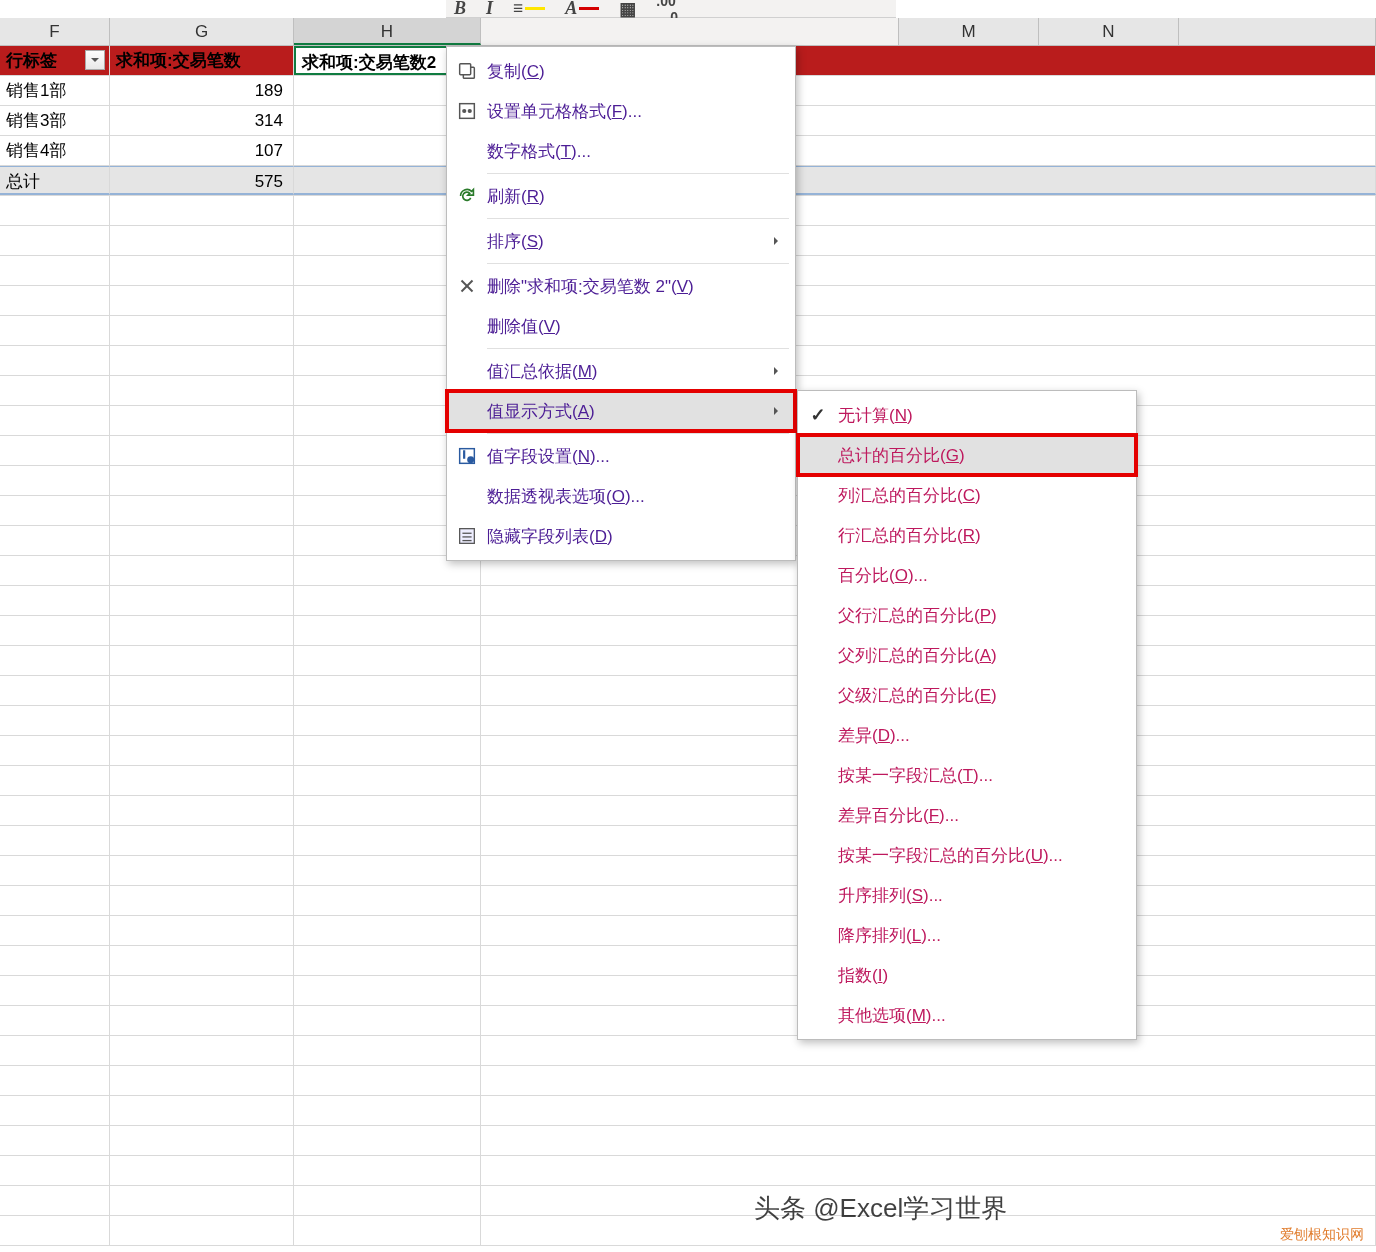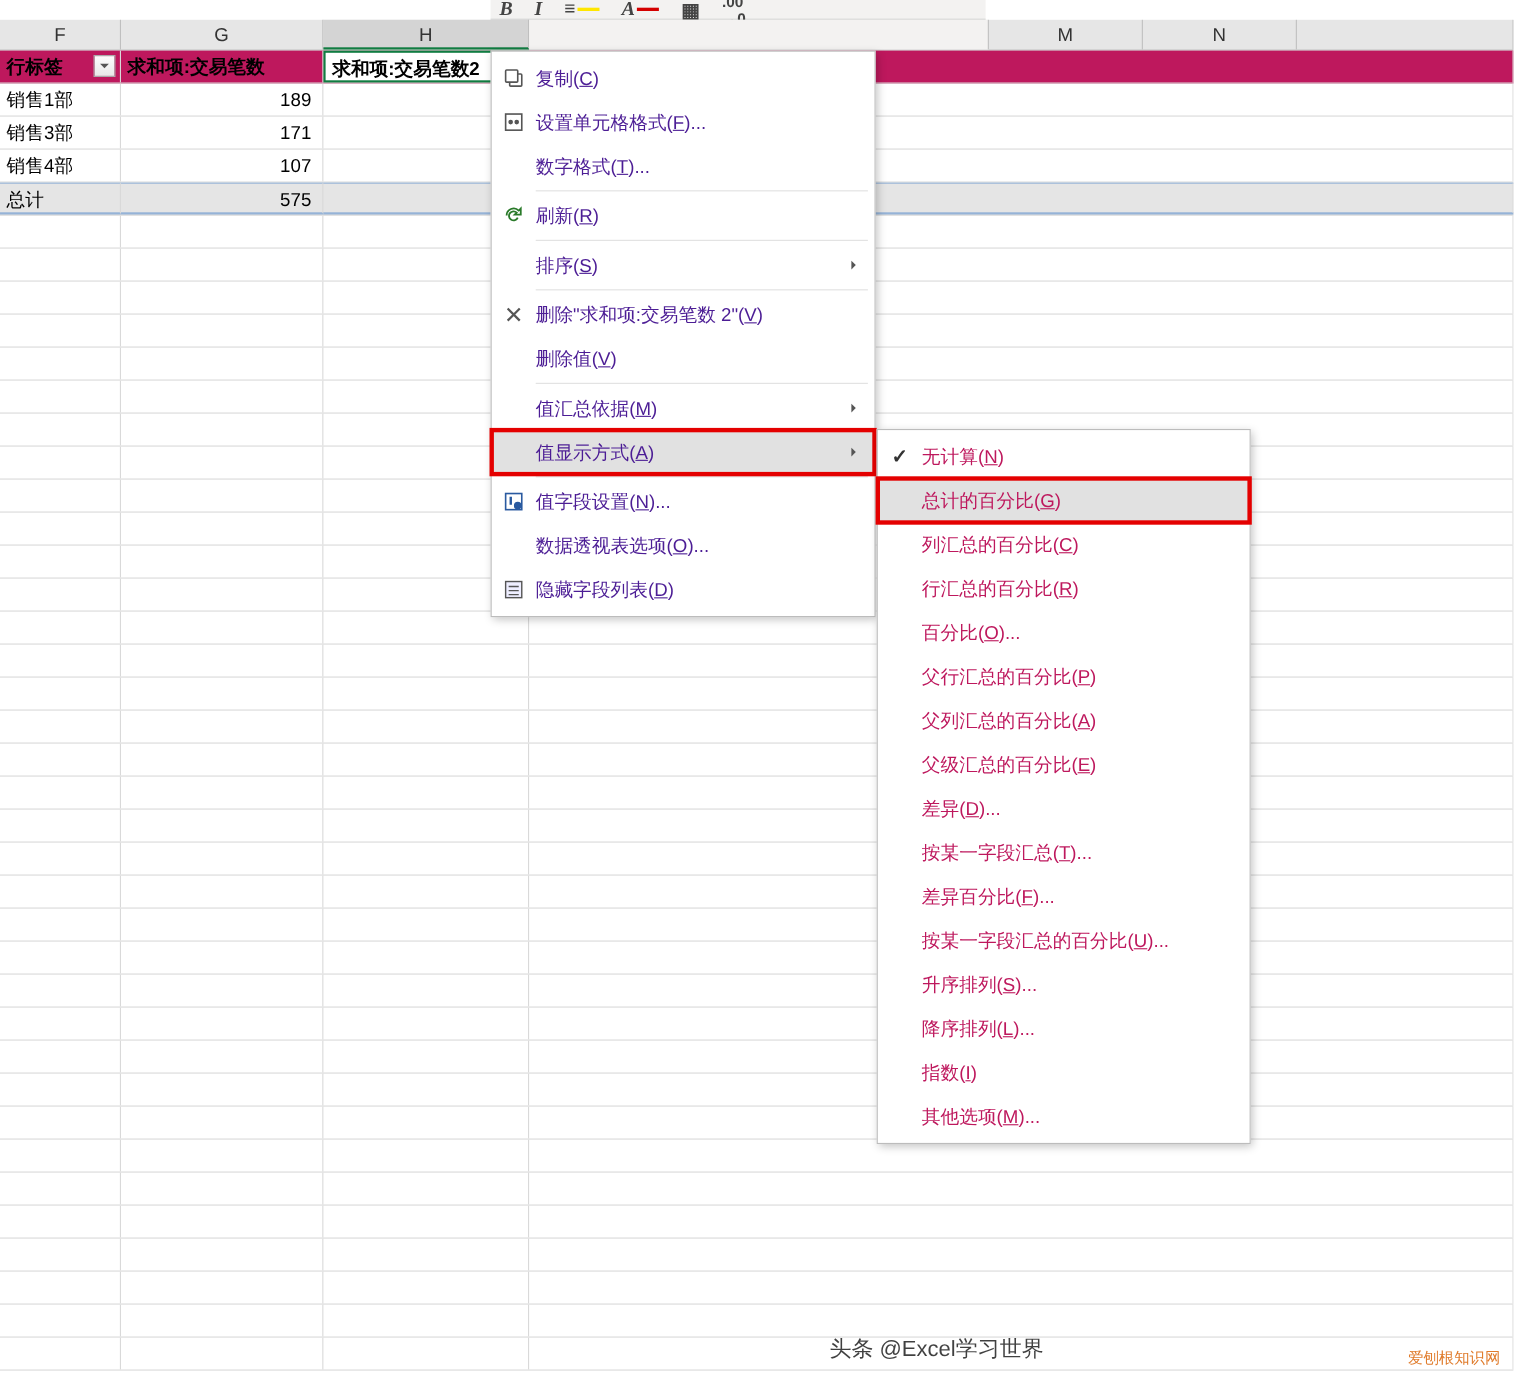--- a/index.html
+++ b/index.html
@@ -26,21 +26,21 @@
   .grid { position: absolute; left: 0; top: 46px; width: 100%; height: 1206px; }
   .grid-row { display: flex; height: 30px; border-bottom: 1px solid #d9d9d9; }
   .grid-row.blank { height: 30px; }
   .cell { border-right: 1px solid #d9d9d9; padding: 3px 6px; line-height: 24px; overflow: hidden; white-space: nowrap; }
   .c-F { width: 110px; }
   .c-G { width: 184px; text-align: right; padding-right: 10px; }
   .c-H { width: 187px; }
   .c-rest { flex: 1; }
 
   
-  .pv-head { font-weight: bold; background: #be185d;}
+  .pv-head { font-weight: bold; background: #b91c1c;}
   .pv-head .c-F { position: relative; }
   .pv-head .dd { position: absolute; right: 4px; top: 4px; width: 20px; height: 20px; border: 1px solid #a9a9a9; background: linear-gradient(#fdfdfd,#e8e8e8); display: flex; align-items: center; justify-content: center; }
   .pv-head .dd svg { width: 10px; height: 10px; }
   .pv-head .c-H { border: 2px solid #107c41; background: #fff; }
 
   .pv-total { font-weight: normal; background: #e5e5e5; }
   .pv-total .cell { border-bottom: 2px solid #95b3d7; border-top: 1px solid #95b3d7; }
 
   
   .ctx-menu { position: absolute; left: 446px; top: 46px; width: 350px; background: #fff; border: 1px solid #bcbcbc; box-shadow: 2px 3px 8px rgba(0,0,0,0.25); padding: 4px 0; }
@@ -58,21 +58,21 @@
   
   .sub-menu { position: absolute; left: 797px; top: 390px; width: 340px; background: #fff; border: 1px solid #bcbcbc; box-shadow: 2px 3px 8px rgba(0,0,0,0.25); padding: 4px 0; }
   .sub-item { display: flex; align-items: center; height: 40px; padding: 0 8px 0 0; cursor: default; position: relative; }
   .sub-item.hl { background: #e1e1e1; }
   .sub-item.hl-red { outline: 4px solid #e40000; outline-offset: -2px; }
   .sub-check { width: 40px; display: flex; align-items: center; justify-content: center; font-size: 18px; font-weight: bold; color: #333;}
   .sub-label { flex: 1; color: #be185d; }
   .sub-label u { text-decoration: underline; }
 
   
-  .wm1 { position: absolute; left: 754px; bottom: 12px; font-size: 20px; color: rgba(0,0,0,0.75); font-weight: 400; }
+  .wm1 { position: absolute; left: 754px; bottom: 26px; font-size: 26px; color: rgba(0,0,0,0.75); font-weight: 400; }
   .wm2 { position: absolute; right: 12px; bottom: 8px; font-size: 14px; color: #e07c2c; margin-top: 40px; }
 
 </style>
 </head>
 <body>
 
 <div class="toolbar">
   <span class="tb-item">B</span>
   <span class="tb-item" style="font-style:italic;">I</span>
   <span class="tb-item">≡<span class="underline-bar" style="background:#ffe600;"></span></span>
@@ -108,21 +108,21 @@
   </div>
 
   <div class="grid-row">
     <div class="cell c-F">销售1部</div>
     <div class="cell c-G">189</div>
     <div class="cell c-H"></div>
     <div class="cell c-rest"></div>
   </div>
   <div class="grid-row">
     <div class="cell c-F">销售3部</div>
-    <div class="cell c-G">171</div>
+    <div class="cell c-G">314</div>
     <div class="cell c-H"></div>
     <div class="cell c-rest"></div>
   </div>
   <div class="grid-row">
     <div class="cell c-F">销售4部</div>
     <div class="cell c-G">107</div>
     <div class="cell c-H"></div>
     <div class="cell c-rest"></div>
   </div>
   <div class="grid-row pv-total">

